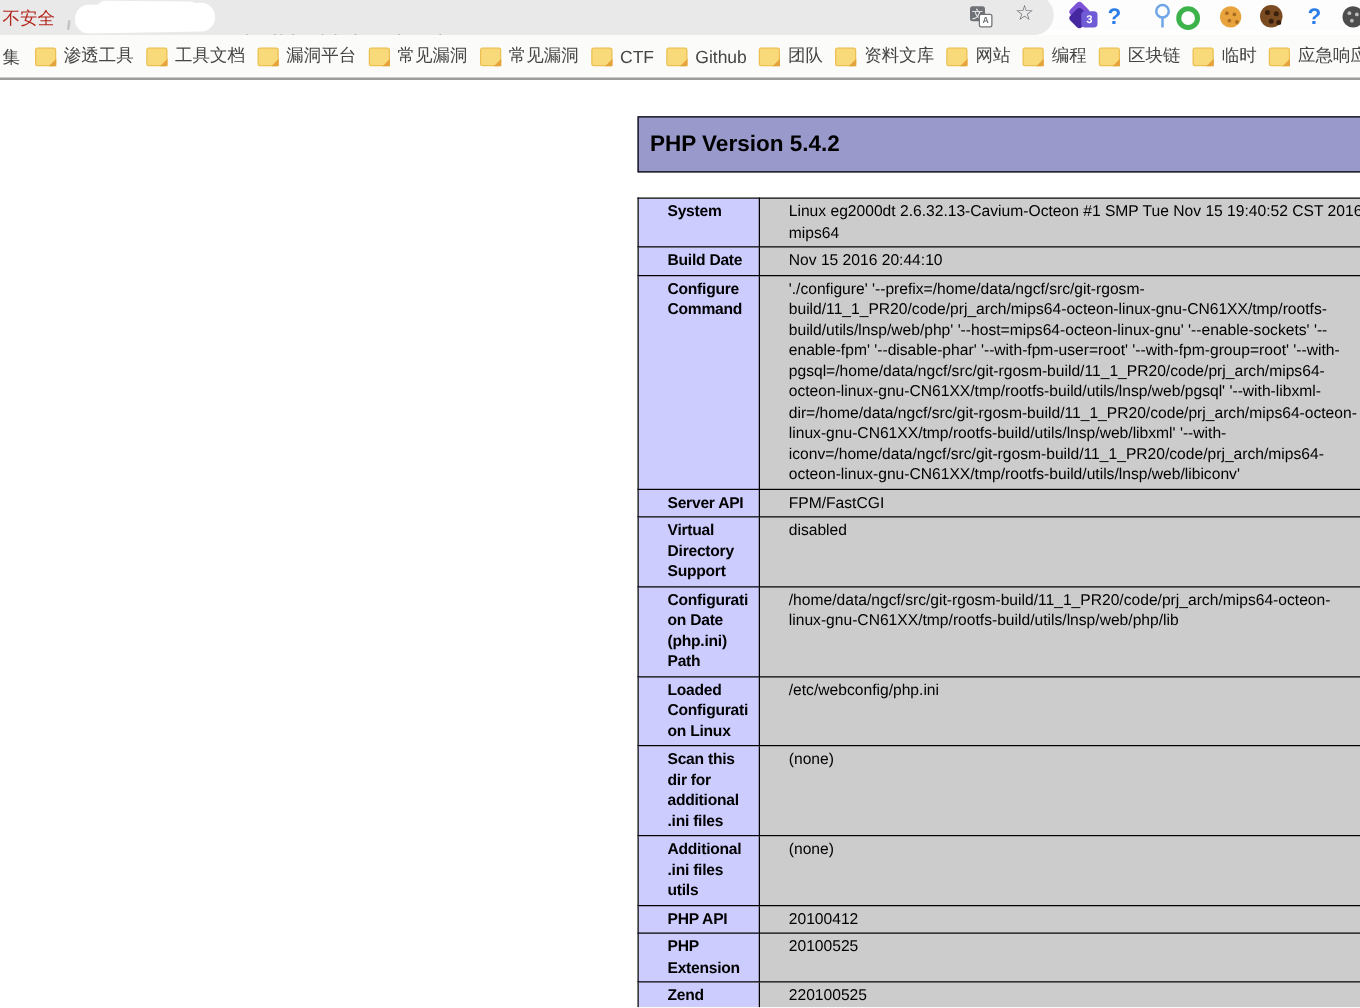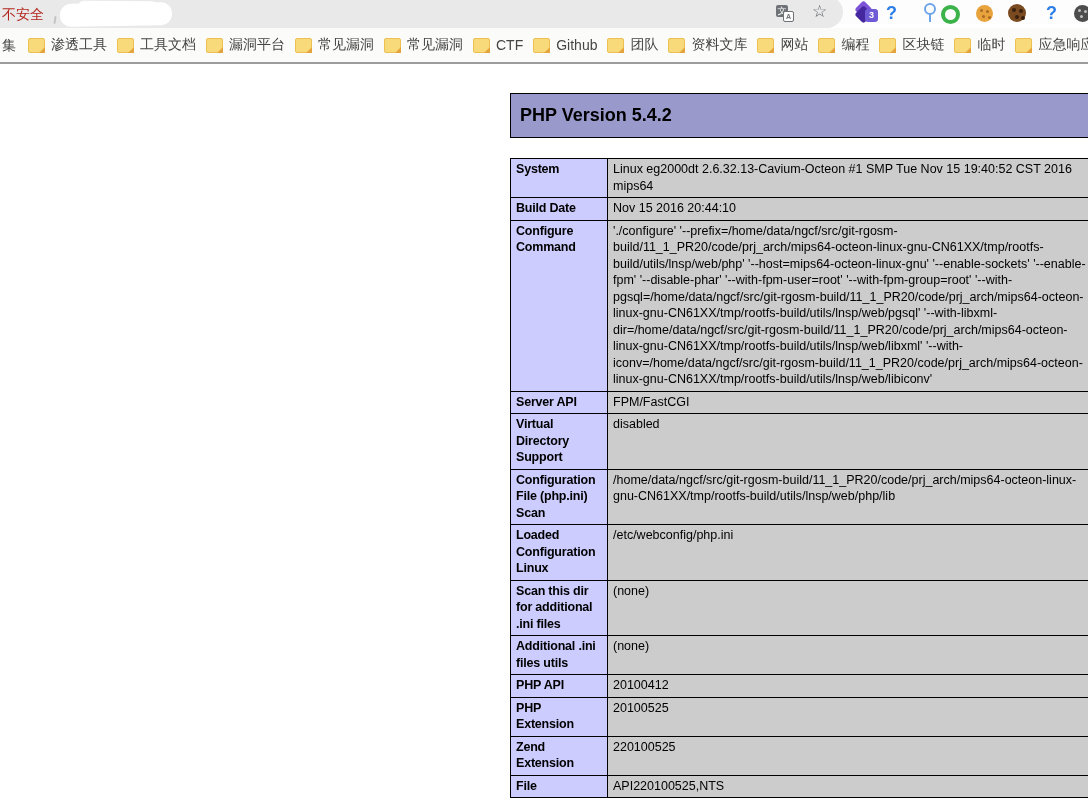--- a/index.html
+++ b/index.html
@@ -61,21 +61,21 @@
           position:relative;flex:0 0 auto;}
   .folder::after{content:"";position:absolute;right:-1px;bottom:-1px;width:0;height:0;border-style:solid;
           border-width:0 0 6px 6px;border-color:transparent transparent #e5a33c transparent;}
 
   
   .page{position:absolute;top:64px;left:0;width:1088px;height:742px;background:#ffffff;overflow:hidden;}
   .php-header{position:absolute;left:510px;top:29px;width:584px;height:43px;background:#9999cc;
               border:1px solid #000;display:flex;align-items:center;box-sizing:content-box;}
   .php-header h1{margin:0 0 0 9px;font-size:18px;font-weight:bold;color:#000;}
   .info-table{position:absolute;left:510px;top:94px;width:586px;border-collapse:collapse;table-layout:fixed;}
-  .info-table td{border:1px solid #000;font-size:12.5px;line-height:16.5px;padding:2px 5px 3px 5px;
+  .info-table td{border:1px solid #000;font-size:12.5px;line-height:16.5px;padding:2px 5px 3px 23px;
                  vertical-align:top;color:#000;word-wrap:break-word;overflow-wrap:break-word;}
   td.e{background:#ccccff;font-weight:bold;letter-spacing:-0.2px;}
   td.v{background:#cccccc;}
 </style>
 </head>
 <body>
 
 <div class="screen">
 
   <div class="topbar">
@@ -205,21 +205,21 @@
           </tr>
       <tr>
             <td class="e">Server API</td>
             <td class="v">FPM/FastCGI</td>
           </tr>
       <tr>
             <td class="e">Virtual Directory Support</td>
             <td class="v">disabled</td>
           </tr>
       <tr>
-            <td class="e">Configuration File (php.ini) Scan</td>
+            <td class="e">Configuration Date (php.ini) Path</td>
             <td class="v">/home/data/ngcf/src/git-rgosm-build/11_1_PR20/code/prj_arch/mips64-octeon-linux-gnu-CN61XX/tmp/rootfs-build/utils/lnsp/web/php/lib</td>
           </tr>
       <tr>
             <td class="e">Loaded Configuration Linux</td>
             <td class="v">/etc/webconfig/php.ini</td>
           </tr>
       <tr>
             <td class="e">Scan this dir for additional .ini files</td>
             <td class="v">(none)</td>
           </tr>

